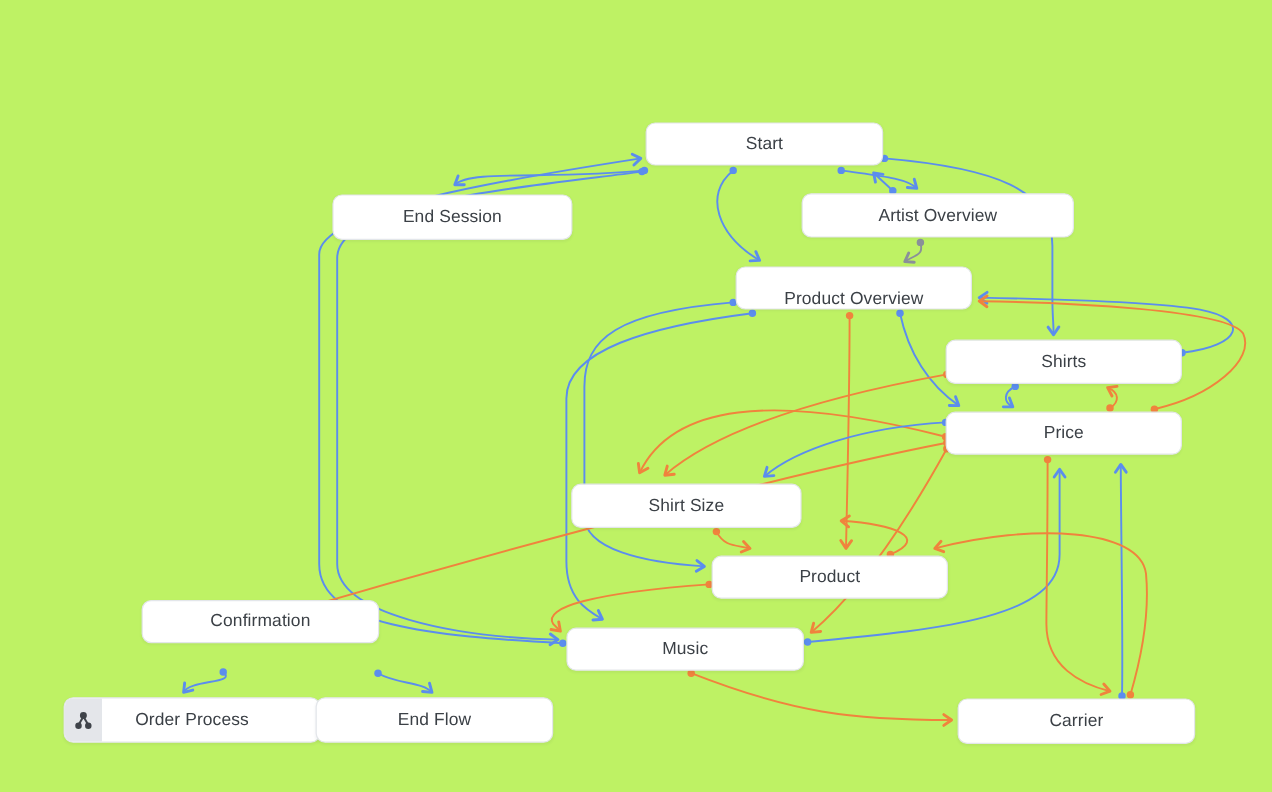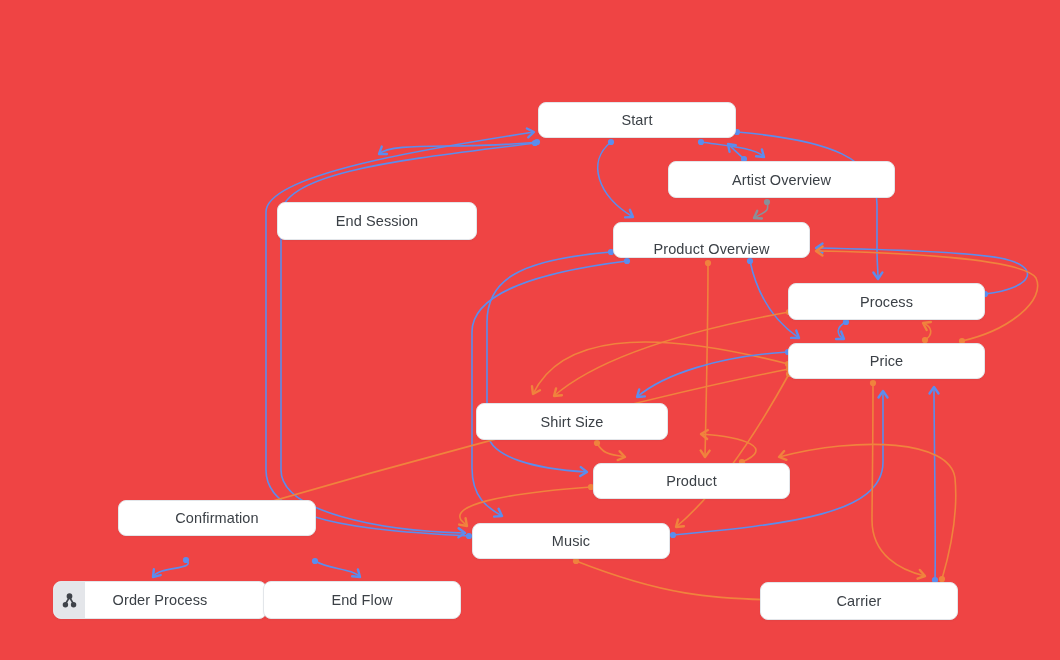--- a/index.html
+++ b/index.html
@@ -1,19 +1,19 @@
 <!DOCTYPE html>
 <html><head>
 <meta charset="utf-8">
 <style>
   html,body{margin:0;padding:0;}
   .canvas{
     position:relative;
     width:1060px;height:660px;
-    background:#ef4444;
+    background:#bef264;
     overflow:hidden;
     font-family:"Liberation Sans", sans-serif;
   }
   svg.edge-layer{
     position:absolute;left:0;top:0;width:1060px;height:660px;
     pointer-events:none;
   }
   svg.edge-layer path.edge{pointer-events:stroke;}
   .node{
     position:absolute;
@@ -136,31 +136,31 @@
       <circle cx="186" cy="560" r="3.1" fill="#5B8DEE"></circle>
       <path d="M-6.5,-4.5 L0,0 L-6.5,4.5" fill="none" stroke="#5B8DEE" stroke-width="2.4" stroke-linecap="round" stroke-linejoin="round" transform="translate(153,577) rotate(131.1138892031078)"></path>
       <path d="M315,561 C330,570 352,568 360,577" fill="none" stroke="#5B8DEE" stroke-width="1.6" class="edge"></path>
       <circle cx="315" cy="561" r="3.1" fill="#5B8DEE"></circle>
       <path d="M-6.5,-4.5 L0,0 L-6.5,4.5" fill="none" stroke="#5B8DEE" stroke-width="2.4" stroke-linecap="round" stroke-linejoin="round" transform="translate(360,577) rotate(39.93954234419037)"></path>
     </svg>
   <div id="nodes">
       <div class="node" style="left: 538px; top: 102px; width: 198px; height: 36px;">
         <span class="label">Start</span>
       </div>
-      <div class="node" style="left: 277px; top: 162px; width: 200px; height: 38px; margin-top: 40px;">
+      <div class="node" style="left: 277px; top: 162px; width: 200px; height: 38px;">
         <span class="label">End Session</span>
       </div>
       <div class="node" style="left: 668px; top: 161px; width: 227px; height: 37px;">
         <span class="label">Artist Overview</span>
       </div>
       <div class="node" style="left: 613px; top: 222px; width: 197px; height: 36px; align-items: flex-end;">
         <span class="label">Product Overview</span>
       </div>
       <div class="node" style="left: 788px; top: 283px; width: 197px; height: 37px;">
-        <span class="label">Process</span>
+        <span class="label">Shirts</span>
       </div>
       <div class="node" style="left: 788px; top: 343px; width: 197px; height: 36px;">
         <span class="label">Price</span>
       </div>
       <div class="node" style="left: 476px; top: 403px; width: 192px; height: 37px;">
         <span class="label">Shirt Size</span>
       </div>
       <div class="node" style="left: 593px; top: 463px; width: 197px; height: 36px;">
         <span class="label">Product</span>
       </div>
@@ -180,17 +180,17 @@
               <circle cx="5.2" cy="15" r="2.2"></circle>
               <circle cx="14.8" cy="15" r="2.2"></circle>
             </g>
           </svg>
         </span>
         <span class="label">Order Process</span>
       </div>
       <div class="node" style="left: 263px; top: 581px; width: 198px; height: 38px; text-align: right;">
         <span class="label">End Flow</span>
       </div>
-      <div class="node" style="left: 760px; top: 582px; width: 198px; height: 38px; align-items: center;">
+      <div class="node" style="left: 798px; top: 582px; width: 198px; height: 38px; align-items: center;">
         <span class="label">Carrier</span>
       </div>
     </div>
 </div>
 
 </body></html>

